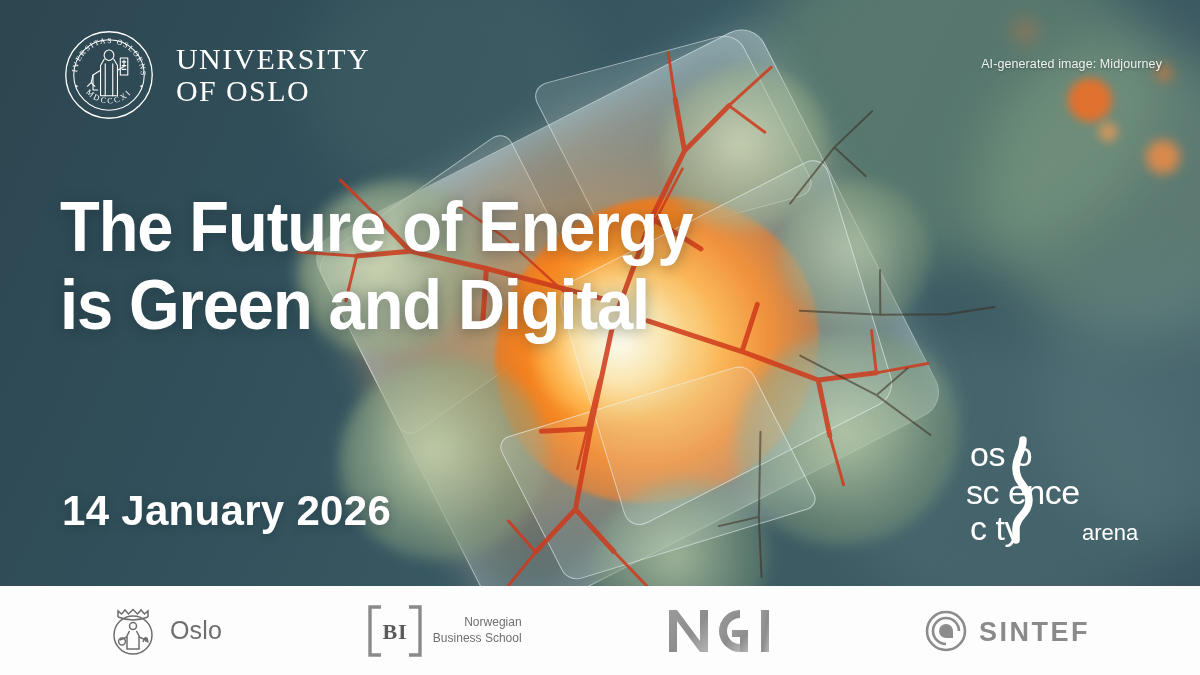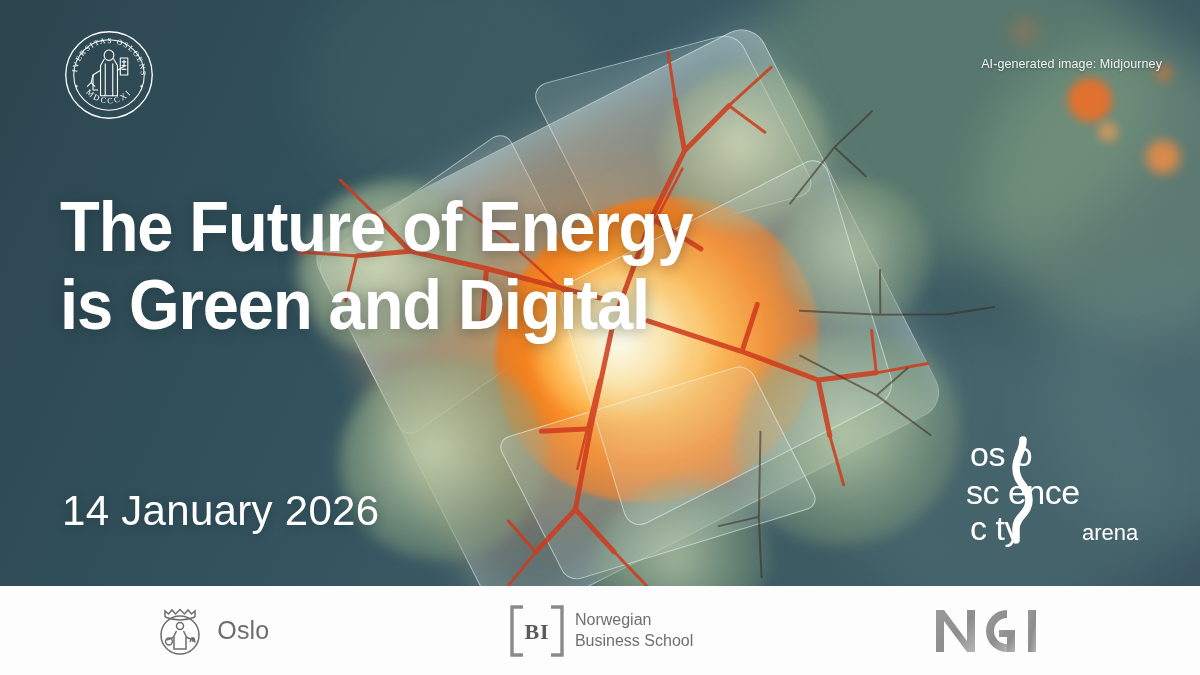--- a/index.html
+++ b/index.html
@@ -114,38 +114,38 @@
     position:absolute; left:60px; top:188px; width:930px;
     color:#fff; font-weight:700; font-size:70px; line-height:1.12;
     letter-spacing:-1.2px; white-space:pre-line;
     transform:scaleX(.93); transform-origin:left center;
     text-shadow:0 2px 14px rgba(20,40,48,.40);
   }
 
   
   .date {
     position:absolute; left:62px; top:487px;
-    color:#fff; font-size:42px; font-weight:400; letter-spacing:.3px;
+    color:#fff; font-size:42px; font-weight:700; letter-spacing:.3px;
     text-shadow:0 2px 10px rgba(20,40,48,.35);
   }
 
   
   .osc { position:absolute; left:966px; top:436px; width:190px; height:112px; color:#fff; }
   .osc svg { width:190px; height:112px; display:block; }
 
   
   .partners {
     position:absolute; left:0; top:586px; width:1200px; height:89px;
     background:#fdfdfd;
     display:flex; align-items:center; justify-content:space-around;
     padding:0 34px;
   }
   .plogo { display:flex; align-items:center; gap:11px; color:#6e6e6e; }
   .plogo svg { display:block; }
-  .ptxt { font-size:16px; line-height:1.28; color:#6f6f6f; white-space:pre-line; }
+  .ptxt { font-size:12px; line-height:1.28; color:#6f6f6f; white-space:pre-line;text-align:right; }
   .oslo-word { font-size:25px; color:#6e6e6e; letter-spacing:.2px; }
 </style>
 </head>
 <body>
 
 <div class="poster">
 
   <div class="hero">
 
     <div class="bk bk-g5"></div>
@@ -223,20 +223,22 @@
           <ellipse cx="50" cy="29" rx="5.2" ry="5.6"></ellipse>
           <path d="M45 33 L41 40 L41 72 L59 72 L59 40 L55 33"></path>
           <path d="M41 45 L33 50 L31 58 M31 58 L27 62 M31 58 L35 62"></path>
           <path d="M59 45 L66 41 L66 34"></path>
           <path d="M62 32 L70 32 L70 50 L62 50 Z"></path>
           <path d="M64 36 H68 M64 40 H68 M64 44 H68"></path>
           <path d="M33 50 L33 66 L38 66"></path>
           <path d="M46 38 L46 72 M54 38 L54 72"></path>
         </g>
       </svg>
+      <div class="uio-word">UNIVERSITY
+OF OSLO</div>
     </div>
 
     <div class="credit">AI-generated image: Midjourney</div>
 
     <h1 class="title">The Future of Energy
 is Green and Digital</h1>
 
     <div class="date">14 January 2026</div>
 
     <div class="osc">
@@ -292,15 +294,25 @@
         </defs>
         <g fill="url(#ngiGrad)">
           <path d="M2 44 L2 2 L10 2 L33 33 L33 2 L41 2 L41 44 L33 44 L10 13 L10 44 Z"></path>
           <path d="M73 2 A21 21 0 1 0 73 44 L73 36 A13 13 0 1 1 73 10 Z"></path>
           <path d="M65 22 L81 22 L81 44 L73 44 L73 29 L65 29 Z"></path>
           <rect x="94" y="2" width="8" height="42"></rect>
         </g>
       </svg>
     </div>
 
+    <div class="plogo">
+      <svg width="168" height="42" viewBox="0 0 168 42">
+        <g fill="none" stroke="#8c8c8c" stroke-width="2.6">
+          <circle cx="21" cy="21" r="19"></circle>
+          <path d="M34 21 A13 13 0 1 0 21 34"></path>
+          <path d="M21 28 A7 7 0 1 1 28 21 L28 28 Z" fill="#8c8c8c" stroke="none"></path>
+        </g>
+        <text x="54" y="31" font-family="'Liberation Sans', sans-serif" font-weight="700" font-size="27" fill="#8a8a8a" letter-spacing="2.5">SINTEF</text>
+      </svg>
+    </div>
 
   </div>
 </div>
 
 </body></html>

